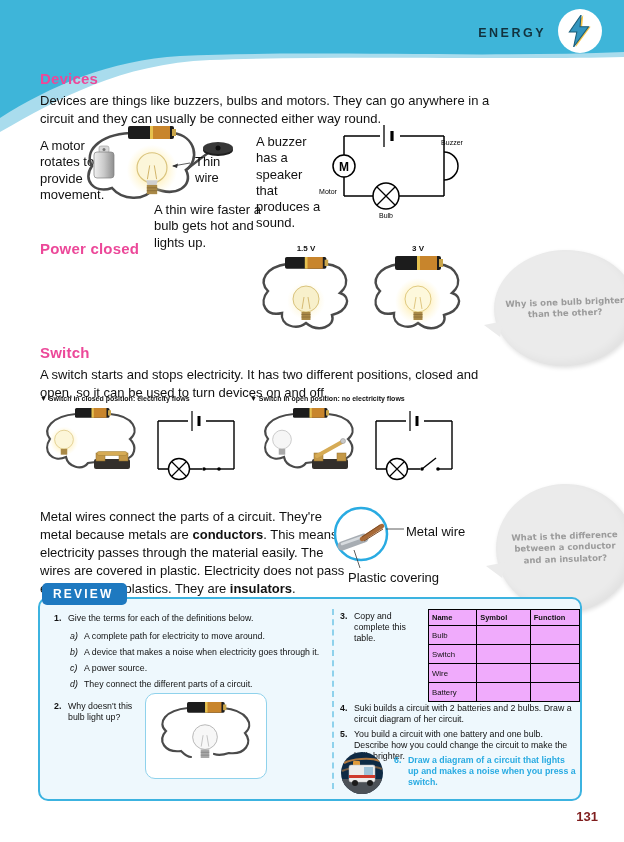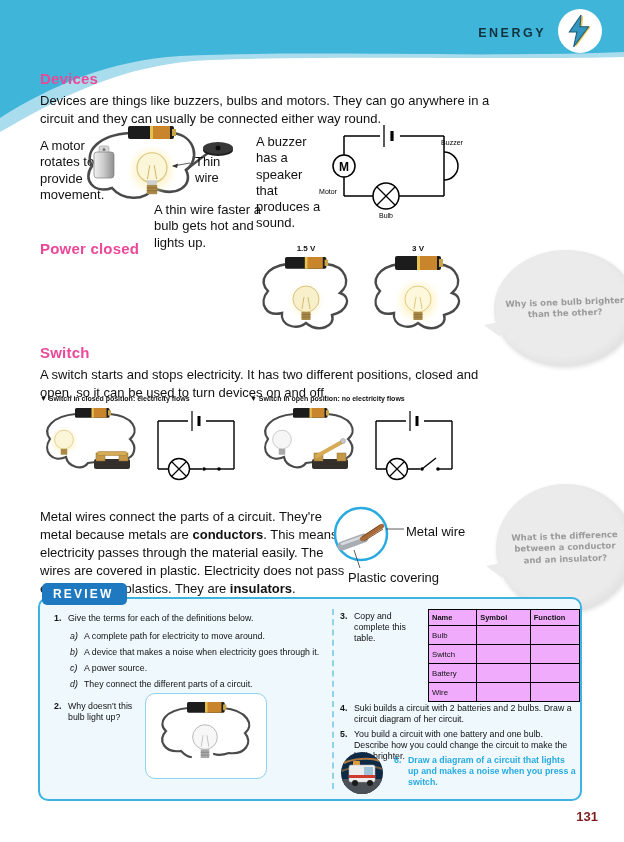--- a/index.html
+++ b/index.html
@@ -341,26 +341,26 @@
             <td>Bulb</td>
             <td></td>
             <td></td>
           </tr>
       <tr>
             <td>Switch</td>
             <td></td>
             <td></td>
           </tr>
       <tr>
-            <td>Battery</td>
+            <td>Wire</td>
             <td></td>
             <td></td>
           </tr>
       <tr>
-            <td>Wire</td>
+            <td>Battery</td>
             <td></td>
             <td></td>
           </tr>
     </tbody>
       </table>
 
     <div class="q" style="left:300px;top:104px;width:232px">
       <span class="n">4.</span>
       <span class="t">Suki builds a circuit with 2 batteries and 2 bulbs. Draw a circuit diagram of her circuit.</span>
     </div>

